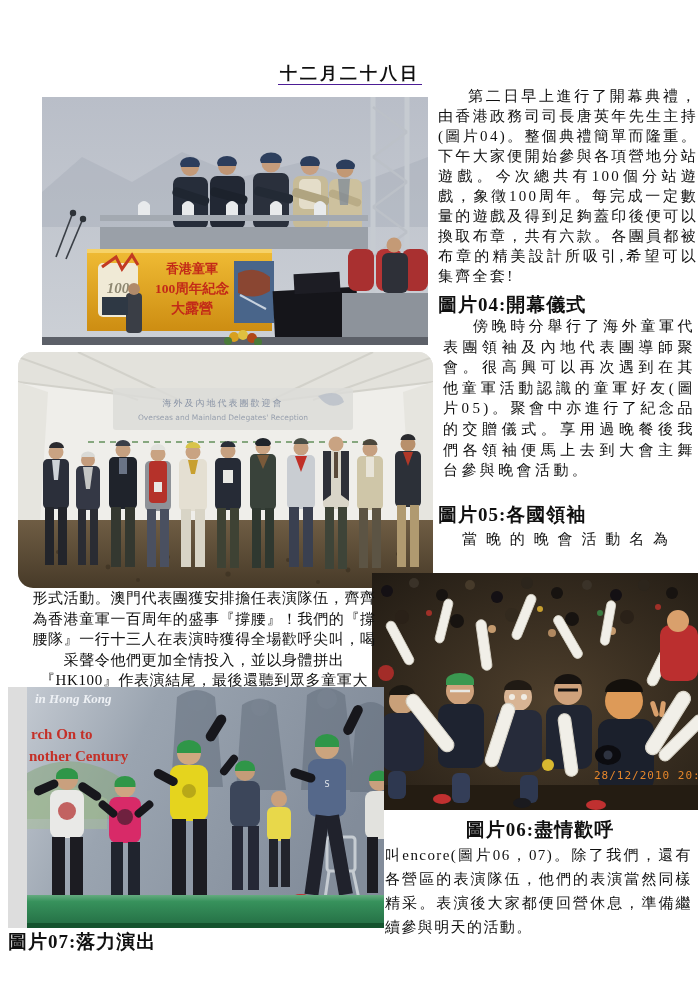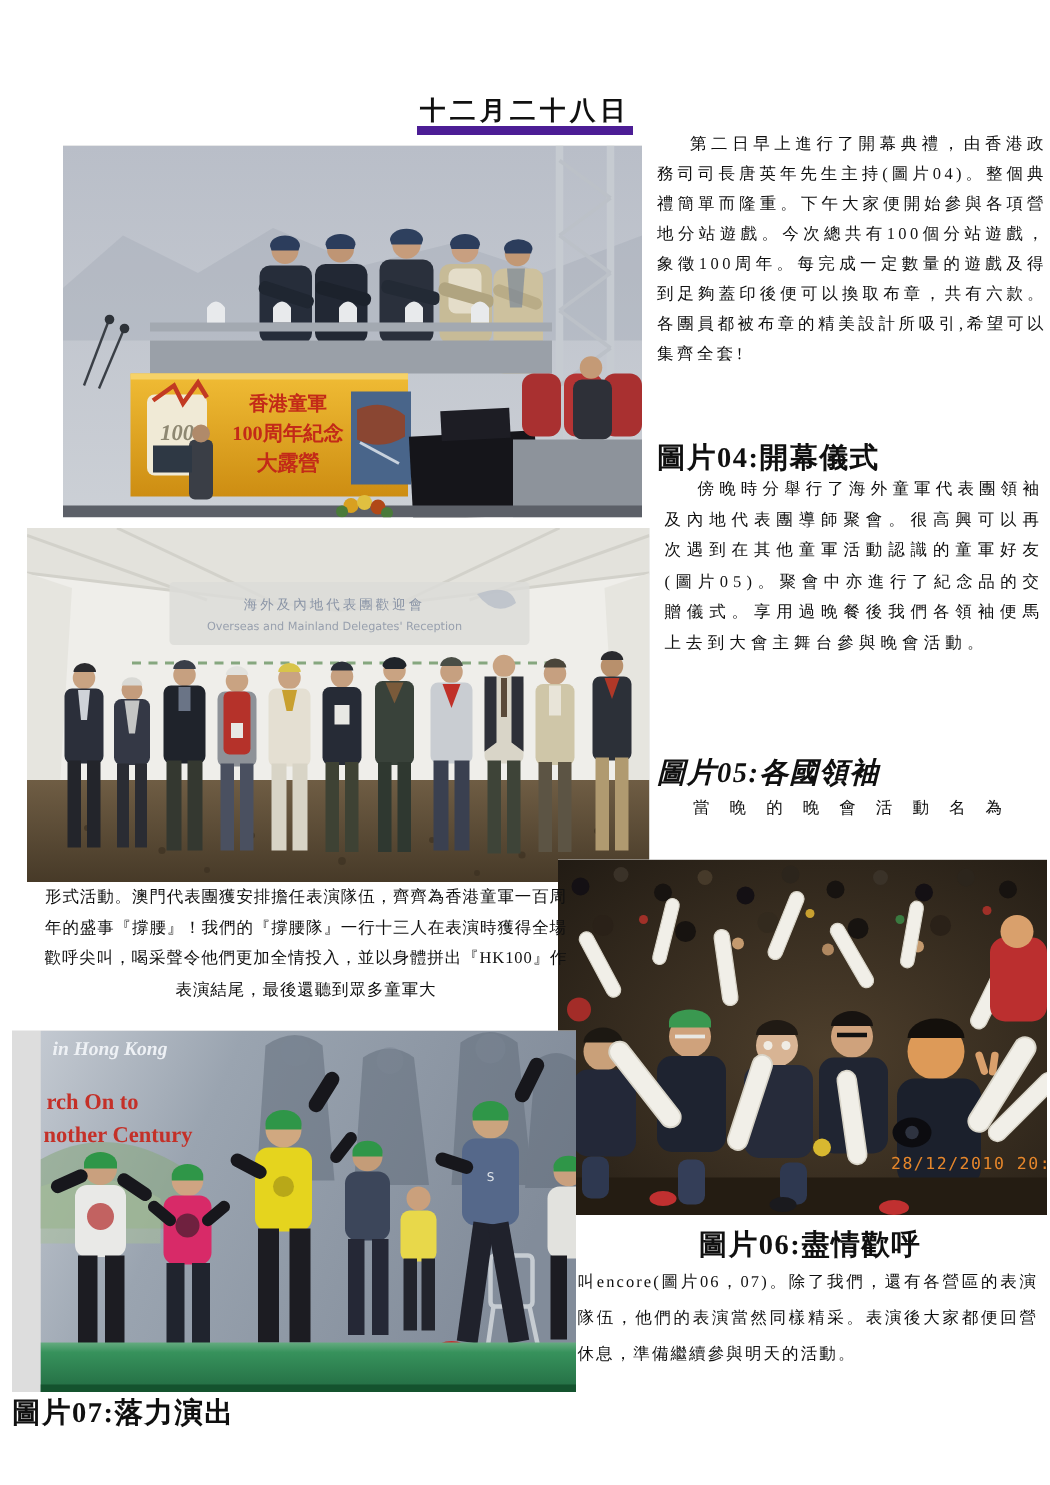--- a/index.html
+++ b/index.html
@@ -8,35 +8,35 @@
     font-family:"Liberation Serif","DejaVu Serif",serif;color:#101010;
     overflow:hidden;
   }
   .abs{position:absolute;}
   .photo{position:absolute;overflow:hidden;background:#ddd;}
   .photo svg{display:block;}
   .page-title{
     left:0;right:0;top:62px;text-align:center;
     font-size:17px;font-weight:bold;letter-spacing:3px;
   }
-  .page-title span{border-bottom:6px solid #4c1d95;padding:0 2px 1px 2px;margin-top:36px;}
+  .page-title span{border-bottom:1px solid #4c1d95;padding:0 2px 1px 2px;margin-top:36px;}
   .body-text{
-    font-size:11px;line-height:20px;text-align:justify;
+    font-size:15px;line-height:20px;text-align:justify;
     text-justify:inter-character;
   }
   .p1{left:438px;top:86px;width:260px;letter-spacing:2.3px;text-indent:2em;line-height:20px;}
   .p2{left:443px;top:316px;width:253px;letter-spacing:3.4px;text-indent:2em;line-height:20.6px;}
   .p3{left:432px;top:528px;width:264px;letter-spacing:2px;line-height:22px;}
   .p3 .l1{text-align:justify;text-align-last:justify;padding-left:30px;padding-right:26px;}
   .p3 .l2{text-align:justify;text-align-last:justify;padding-right:6px;}
   .p4{left:28px;top:588px;width:352px;letter-spacing:0.6px;line-height:20.6px;text-align:center;}
   .p5{left:385px;top:843px;width:307px;letter-spacing:1.4px;line-height:24px;}
   .caption{font-size:19px;font-weight:bold;letter-spacing:1px;}
   .cap04{left:438px;top:292px;}
-  .cap05{left:438px;top:502px;font-style:italic;}
+  .cap05{left:438px;top:502px;}
   .cap06{left:385px;top:817px;width:310px;text-align:center;}
   .cap07{left:8px;top:929px;width:357px;text-align:left;}
 </style>
 </head>
 <body>
 
 <div class="abs page-title">
   <span>十二月二十八日</span>
 </div>
 
@@ -160,21 +160,21 @@
 </div>
 
 <div class="abs body-text p1">第二日早上進行了開幕典禮，由香港政務司司長唐英年先生主持(圖片04)。整個典禮簡單而隆重。下午大家便開始參與各項營地分站遊戲。今次總共有100個分站遊戲，象徵100周年。每完成一定數量的遊戲及得到足夠蓋印後便可以換取布章，共有六款。各團員都被布章的精美設計所吸引,希望可以集齊全套!</div>
 <div class="abs caption cap04">圖片04:開幕儀式</div>
 <div class="abs body-text p2">傍晚時分舉行了海外童軍代表團領袖及內地代表團導師聚會。很高興可以再次遇到在其他童軍活動認識的童軍好友(圖片05)。聚會中亦進行了紀念品的交贈儀式。享用過晚餐後我們各領袖便馬上去到大會主舞台參與晚會活動。</div>
 <div class="abs caption cap05">圖片05:各國領袖</div>
 <div class="abs body-text p3">
   <div class="l1">當晚的晚會活動名為</div>
 </div>
 
-<div class="photo" style="left:18px;top:352px;width:415px;height:236px;">
+<div class="photo" style="left:18px;top:352px;width:415px;height:236px;border-radius:15px;">
   <svg width="415" height="236" viewBox="0 0 415 236" xmlns="http://www.w3.org/2000/svg">
     <defs>
       <linearGradient id="dirt" x1="0" y1="0" x2="0" y2="1">
         <stop offset="0" stop-color="#6f5d44"></stop>
           <stop offset="1" stop-color="#473a28"></stop>
       </linearGradient>
     </defs>
     <rect width="415" height="236" fill="#efeeea"></rect>
 
     <path d="M0,0 L415,0 L415,30 L208,55 L0,30 Z" fill="#e3e2dc"></path>

